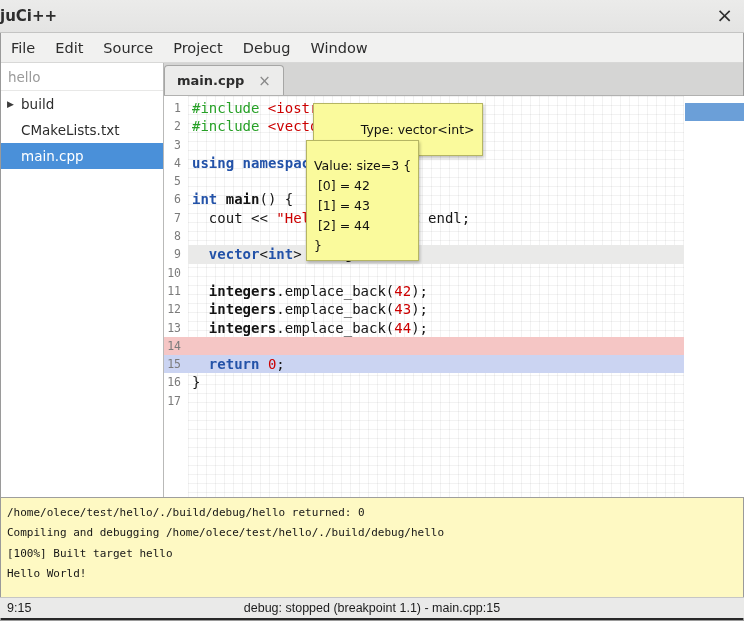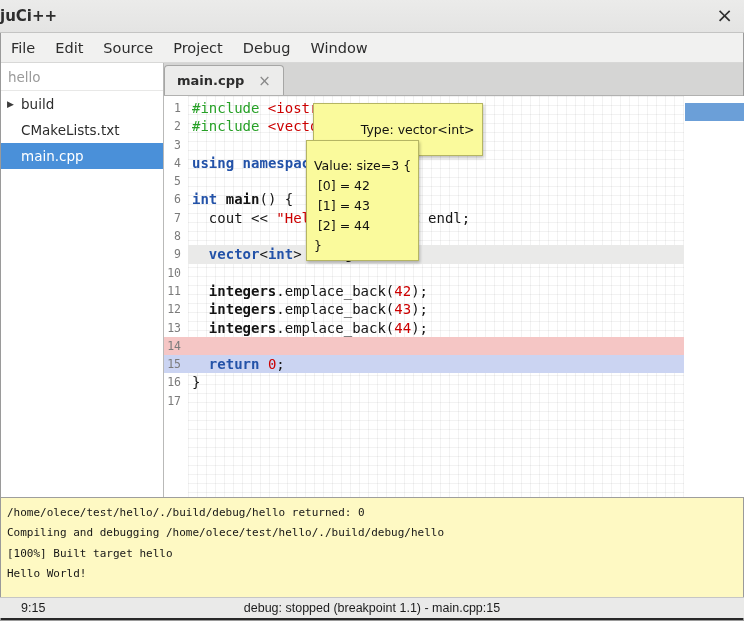--- a/index.html
+++ b/index.html
@@ -48,21 +48,21 @@
   .tk-fn,.tk-var{ font-weight:bold; }
   .cursor{ display:inline-block; width:0; border-left:1.5px solid #000; height:13px; vertical-align:-2px; }
   .scroll-thumb{ position:absolute; left:521px; top:7px; width:75px; height:18px; background:var(--c-thumb,#6b9fd8); }
   .tooltip{ position:absolute; background:var(--c-tt,#fafa9c); border:1px solid #b5b563; box-shadow:1px 2px 3px rgba(0,0,0,0.25); font-family:"DejaVu Sans", sans-serif; font-size:12.5px; color:#111; padding:3px 7px; z-index:5; white-space:pre; }
   #tt-type{ left:149px; top:7px; }
   #tt-value{ left:142px; top:44px; line-height:20px; padding:15px 7px 4px; }
   
   .terminal{ height:100px; border-top:1px solid #9e9e9d; background:#fef9c3; font-family:"DejaVu Sans Mono", monospace; font-size:11px; line-height:20.3px; padding:5px 0 0 7px; color:#161616; }
   
   .statusbar{ height:21px; border-top:1px solid #c6c6c5; background:#eaeae9; position:relative; font-family:"Liberation Sans", sans-serif; font-size:12.5px; color:#1c1c1c; }
-  .status-time{ position:absolute; left:21px; top:0; line-height:20px; }
+  .status-time{ position:absolute; left:7px; top:0; line-height:20px; }
   .status-center{ position:absolute; left:0; right:0; top:0; line-height:20px; text-align:center; }
   .strip{ height:3px; background:#282828; }
 </style>
 </head>
 <body>
 
 <div class="win">
 
   <div class="titlebar">
     <div class="title">juCi++</div>

